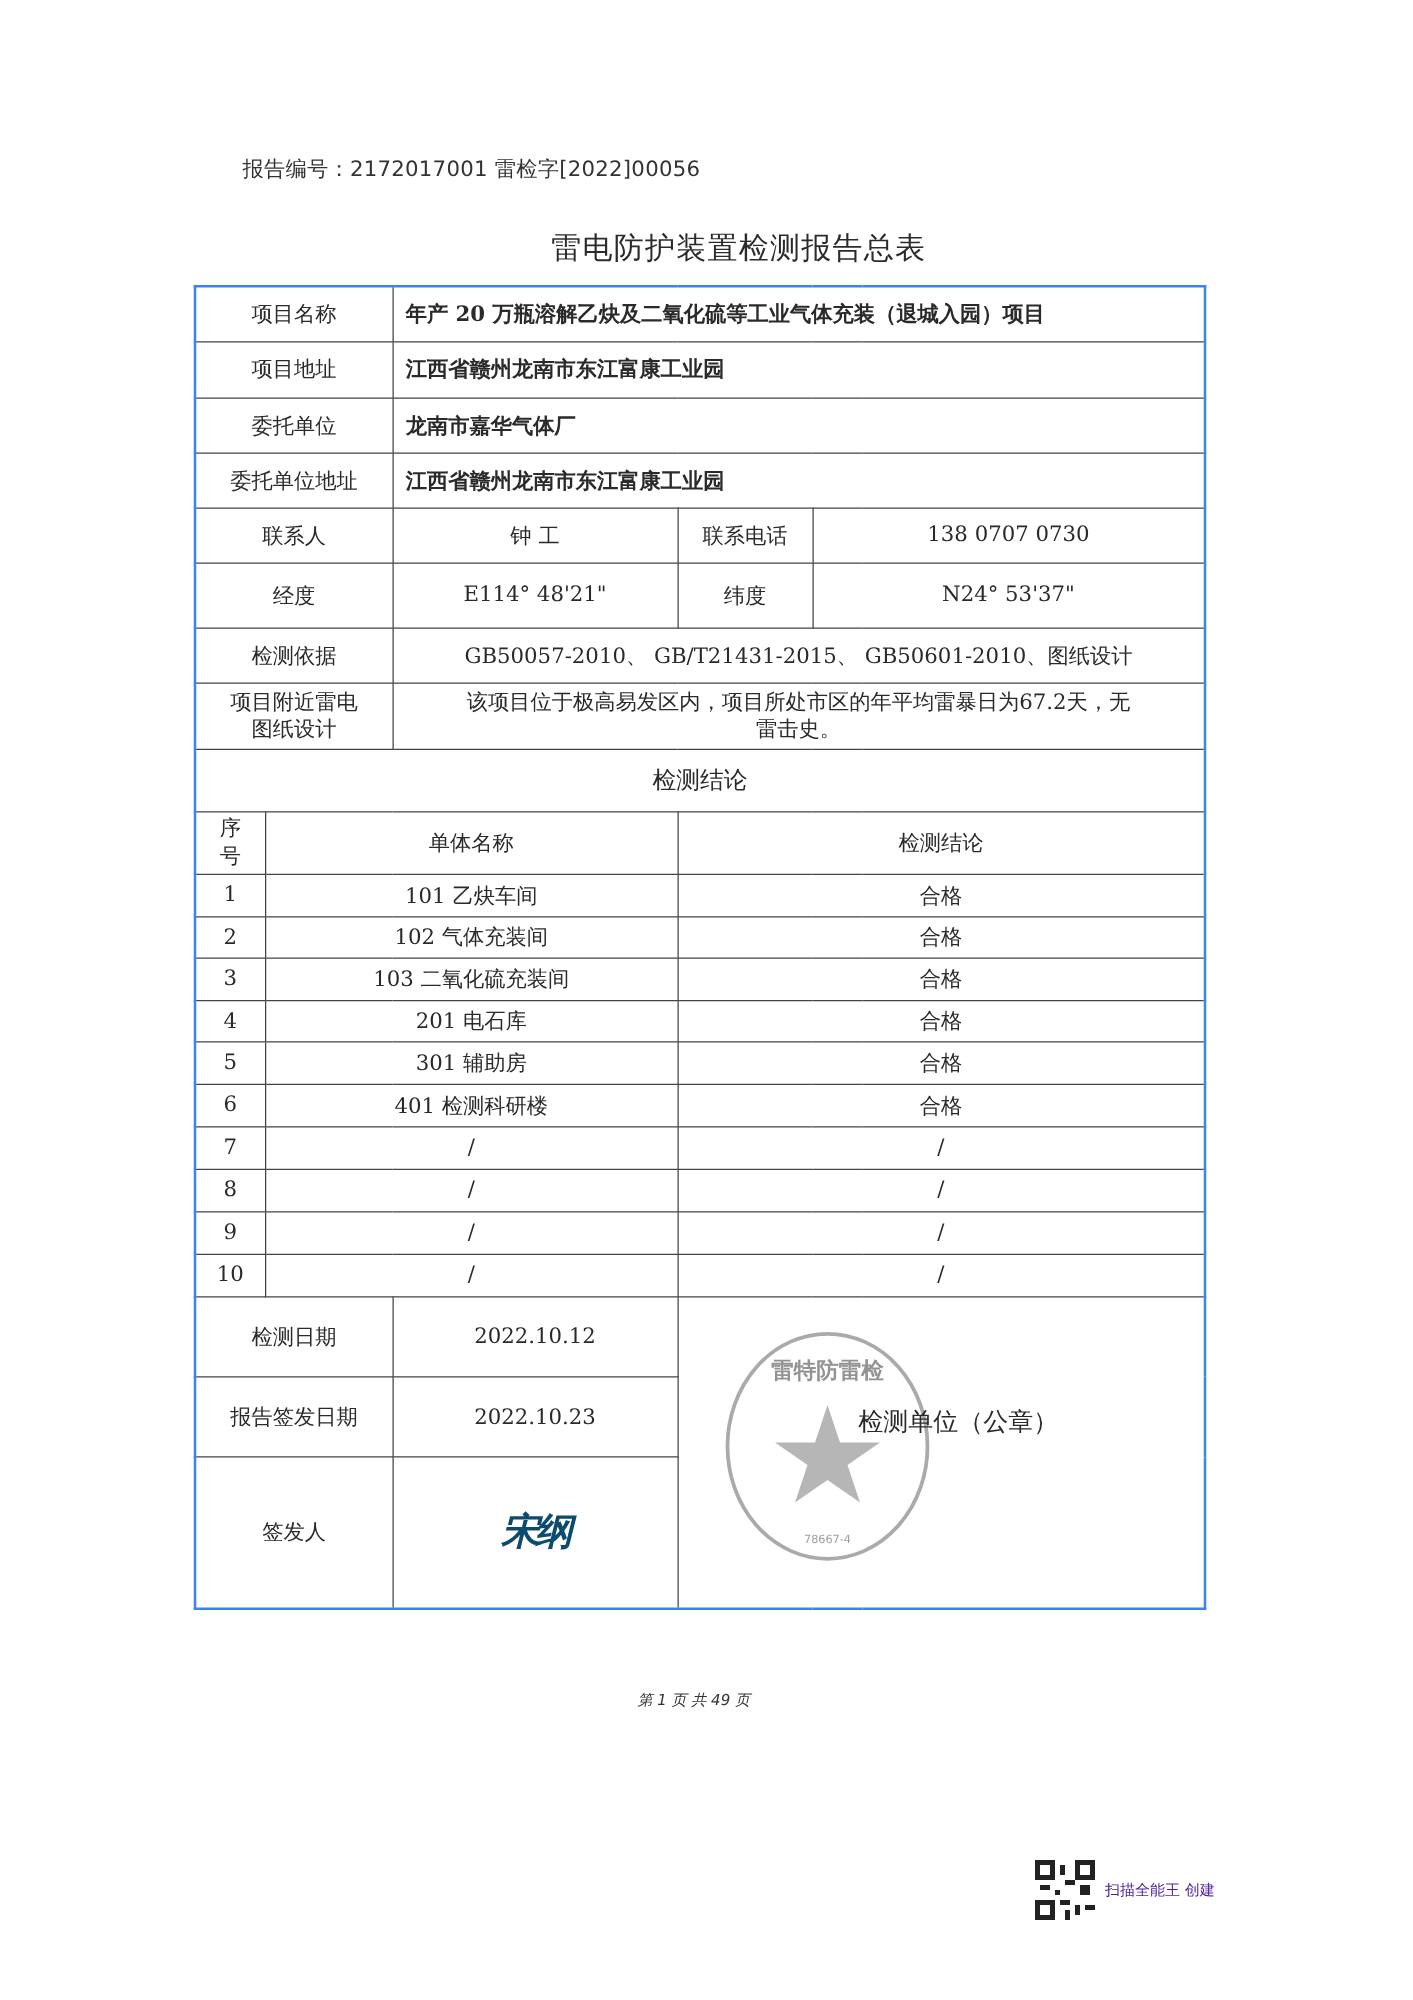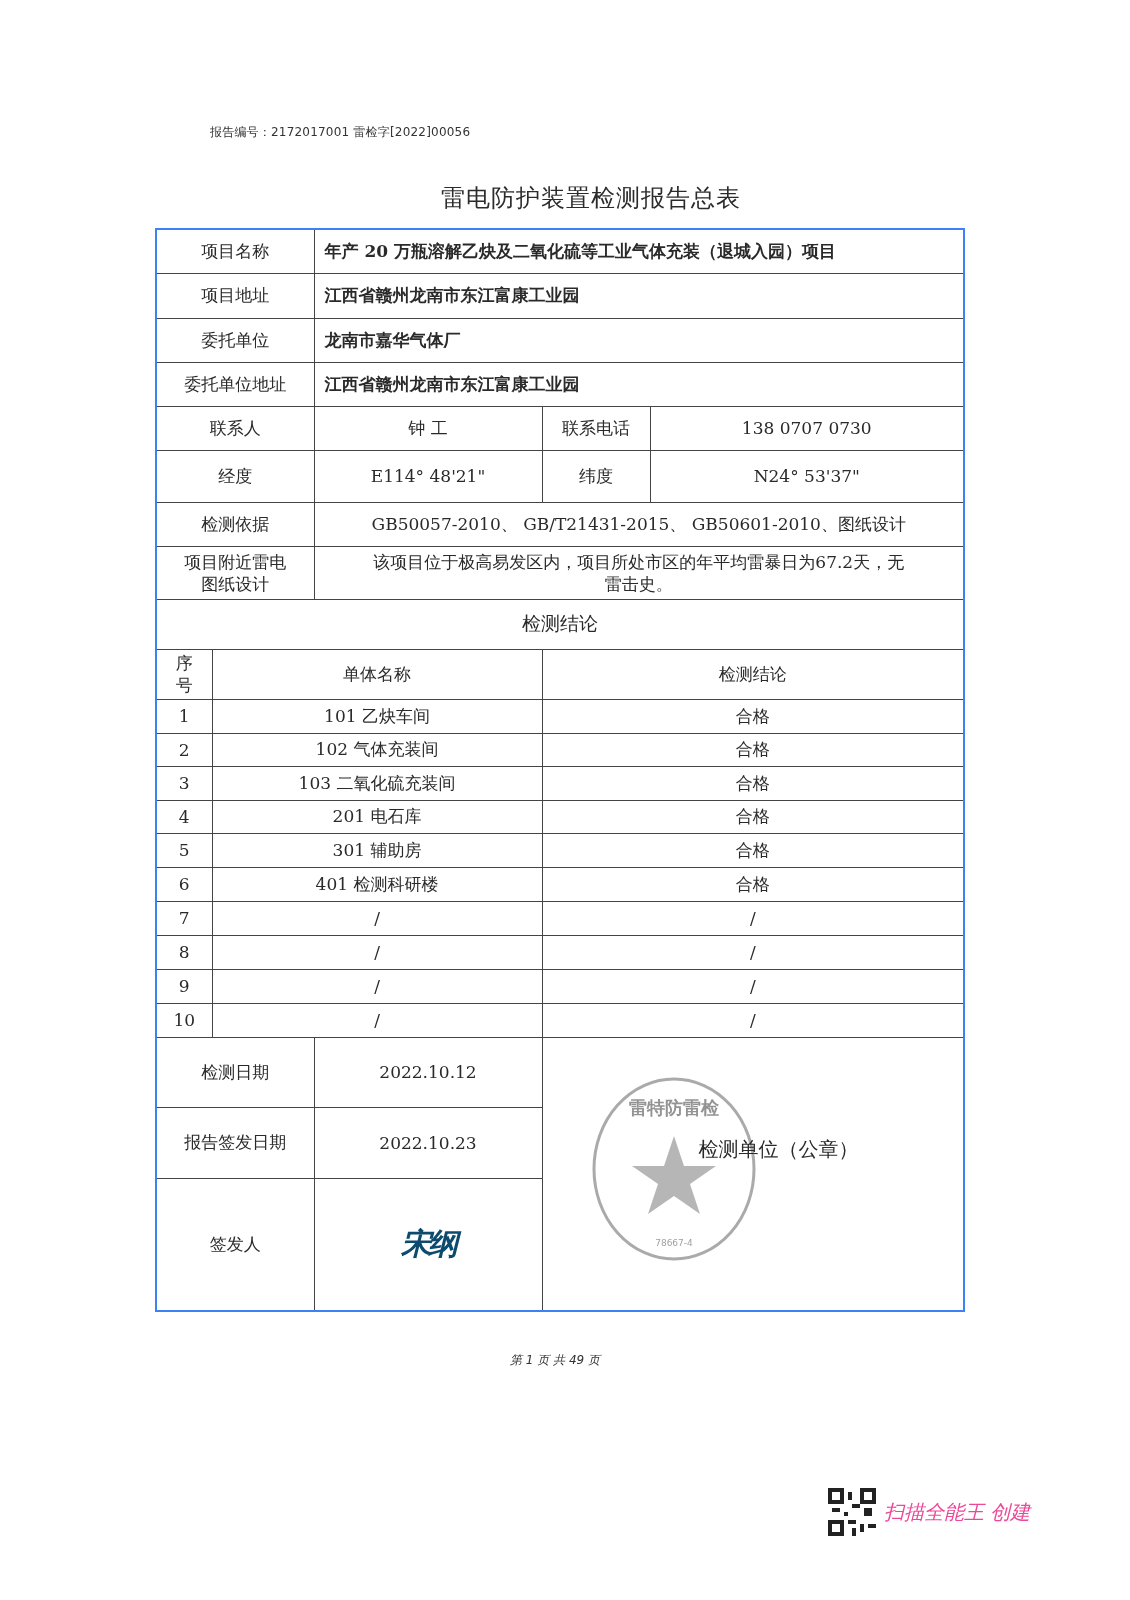--- a/index.html
+++ b/index.html
@@ -1,21 +1,21 @@
 <!DOCTYPE html>
 <html><head>
   <meta charset="utf-8">
   <style>
     html, body { margin: 0; padding: 0; }
     body {
       width: 1130px; height: 1600px; background: #ffffff; position: relative; overflow: hidden;
       font-family: "DejaVu Serif", "Liberation Serif", serif; color: #2a2a2a;
     }
     .report-no {
-      position: absolute; left: 210px; top: 124px; font-size: 12px; letter-spacing: 0.2px; color: #333;
+      position: absolute; left: 194px; top: 124px; font-size: 17px; letter-spacing: 0.2px; color: #333;
       font-family: "DejaVu Sans", sans-serif;
     }
     .doc-title {
       position: absolute; left: 0; width: 1110px; top: 182px; text-align: center;
       font-size: 24px; letter-spacing: 1px; color: #2b2b2b; font-family: "DejaVu Sans", sans-serif; margin-left: 36px;
     }
     table.main {
       position: absolute; left: 155px; top: 228px; width: 808px;
       border-collapse: collapse; table-layout: fixed;
       border: 2px solid #3b82f6;
@@ -40,21 +40,21 @@
     }
     .footer-page {
       position: absolute; left: 0; width: 1110px; top: 1352px; text-align: center; font-size: 12px; color: #333;
       font-family: "DejaVu Sans", sans-serif;
       font-style: italic;
     }
     .watermark {
       position: absolute; left: 828px; top: 1488px; display: flex; align-items: center; gap: 8px;
     }
     .qr { width: 48px; height: 48px; }
-    .wm-text { font-size: 20px; color: #ec4899; font-family: "DejaVu Sans", sans-serif; font-style: italic; }
+    .wm-text { font-size: 12px; color: #4c1d95; font-family: "DejaVu Sans", sans-serif; }
   </style>
 </head>
 <body>
 
 <div class="report-no">报告编号：2172017001 雷检字[2022]00056</div>
 <div class="doc-title">雷电防护装置检测报告总表</div>
 
 <table class="main">
   <colgroup>
     <col style="width:56px">
@@ -165,21 +165,21 @@
     <td colspan="3">/</td>
   </tr>
   <tr style="height:34px">
     <td>10</td>
     <td colspan="3">/</td>
     <td colspan="3">/</td>
   </tr>
   <tr style="height:62px">
     <td colspan="2">检测日期</td>
     <td colspan="2">2022.10.12</td>
-    <td colspan="3" rowspan="3" style="padding:16px;">
+    <td colspan="3" rowspan="3" style="padding:4px;">
       <div class="stamp-wrap" style="height:240px;">
         <svg class="stamp" viewBox="0 0 170 190">
           <ellipse cx="85" cy="95" rx="80" ry="90" fill="none" stroke="#8a8a8a" stroke-width="3"></ellipse>
           <polygon points="85,62 95,92 127,92 101,110 111,140 85,122 59,140 69,110 43,92 75,92" fill="#9a9a9a"></polygon>
           <text x="85" y="40" text-anchor="middle" font-size="18" fill="#6a6a6a" font-family="DejaVu Sans, sans-serif" font-weight="bold">雷特防雷检</text>
           <text x="85" y="172" text-anchor="middle" font-size="9" fill="#7a7a7a" font-family="DejaVu Sans, sans-serif">78667-4</text>
         </svg>
         <div class="stamp-label">检测单位（公章）</div>
       </div>
     </td>

